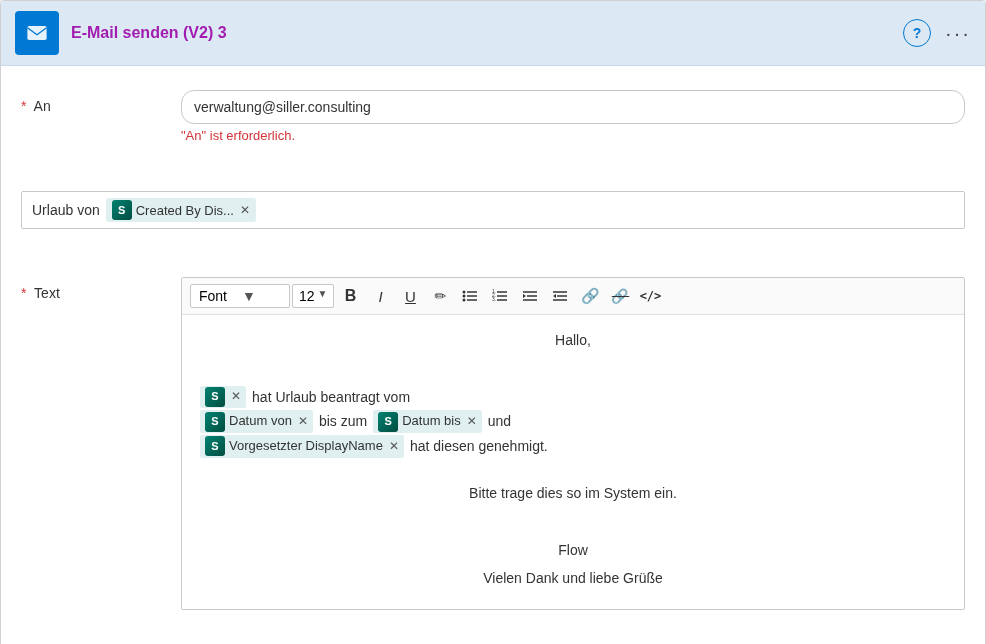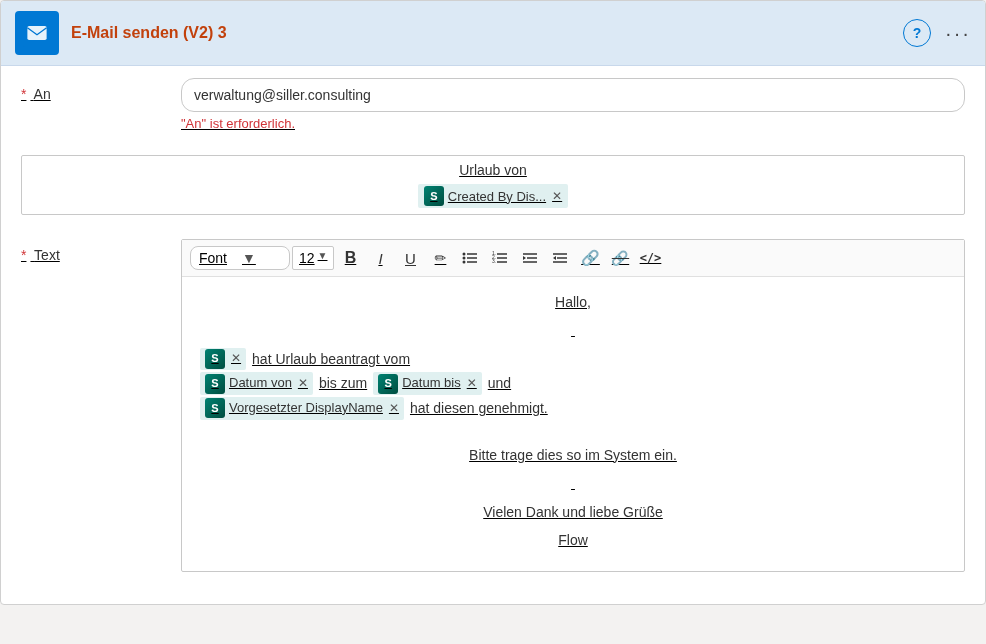--- a/index.html
+++ b/index.html
@@ -40,21 +40,21 @@
     }
 
     .header-icon svg {
       width: 28px;
       height: 28px;
     }
 
     .header-title {
       font-size: 16px;
       font-weight: 600;
-      color: #c2410c;
+      color: #a21caf;
       flex: 1;
     }
 
     .header-actions {
       display: flex;
       align-items: center;
       gap: 14px;
     }
 
     .icon-btn {
@@ -82,23 +82,22 @@
     }
 
     
     .form-body {
       padding: 0 0 20px 0;
     }
 
     .form-row {
       display: flex;
       align-items: flex-start;
-      padding: 12px 20px;
+      padding: 24px 20px;
       gap: 0;
-      text-decoration: underline;
     }
 
     .form-label {
       width: 160px;
       min-width: 160px;
       font-size: 14px;
       color: #333;
       padding-top: 8px;
     }
 
@@ -131,21 +130,20 @@
     .betreff-field {
       width: 100%;
       border: 1px solid #c8c8c8;
       border-radius: 2px;
       padding: 6px 10px;
       display: flex;
       align-items: center;
       gap: 6px;
       flex-wrap: wrap;
       min-height: 38px;
-      flex-direction: column;
     }
 
     .betreff-text {
       font-size: 14px;
       color: #333;
     }
 
     .token-tag {
       display: inline-flex;
       align-items: center;
@@ -193,21 +191,21 @@
       border-bottom: 1px solid #e0e0e0;
       background: #fafafa;
       flex-wrap: nowrap;
     }
 
     .font-dropdown {
       display: flex;
       align-items: flex-end;
       gap: 4px;
       border: 1px solid #c8c8c8;
-      border-radius: 8px;
+      border-radius: 2px;
       padding: 3px 8px;
       cursor: pointer;
       font-size: 14px;
       background: #fff;
       min-width: 100px;
     }
 
     .font-dropdown span {
       flex: 1;
       font-size: 14px;
@@ -438,24 +436,24 @@
               </span>
               <span class="plain-text">hat diesen genehmigt.</span>
             </div>
 
             <div class="rte-lines">
               <div class="rte-para">
                 <span>Bitte trage dies so im System ein.</span>
               </div>
               <div class="rte-para">&nbsp;</div>
               <div class="rte-para">
-                <span>Vielen Dank und liebe Grüße</span>
+                <span>Flow</span>
               </div>
               <div class="rte-para">
-                <span>Flow</span>
+                <span>Vielen Dank und liebe Grüße</span>
               </div>
             </div>
           </div>
         </div>
       </div>
     </div>
 
   </div>
 </div>
 

